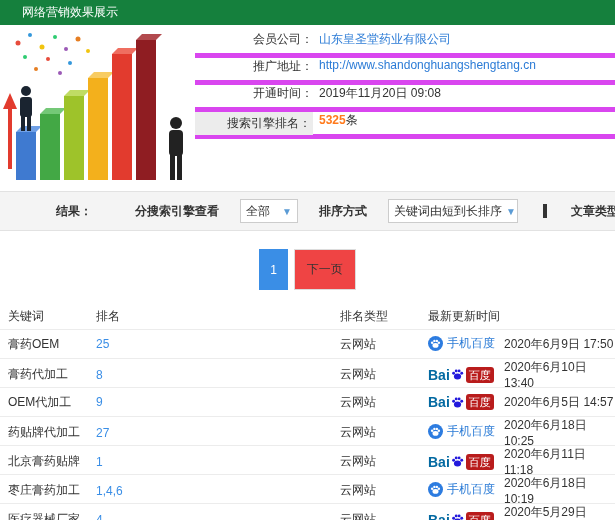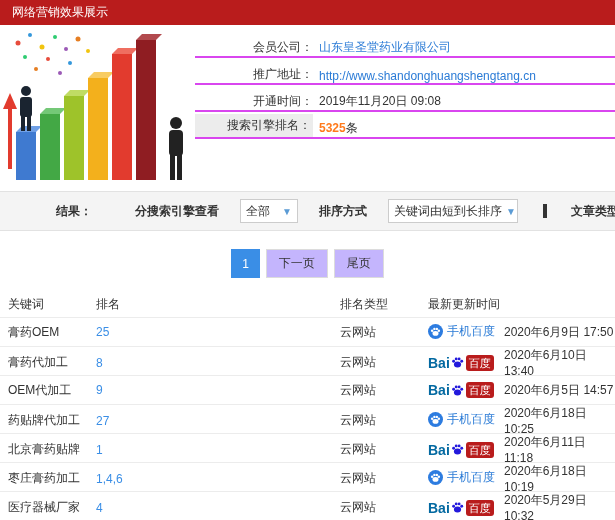--- a/index.html
+++ b/index.html
@@ -8,35 +8,35 @@
     font-family: "Liberation Sans", "DejaVu Sans", sans-serif;
     font-size: 12px;
     color: #333;
     background: #fff;
     overflow: hidden;
     position: relative;
   }
   
   .titlebar {
     height: 25px;
-    background: #b91c1c;
+    background: #15803d;
     color: #fff;
     line-height: 25px;
-    padding-left: 12px;
+    padding-left: 22px;
     font-size: 12px;
   }
   
   .top-section { display: flex; }
   .illustration { width: 195px; height: 160px; flex: 0 0 195px; }
   .info { flex: 1; padding-top: 6px; }
   .info-row {
     display: flex;
-    align-items: flex-end;
+    align-items: flex-start;
     height: 27px;
-    border-bottom: 2px solid #d946ef;
+    border-bottom: 5px solid #d946ef;
   }
   .info-label { width: 118px; text-align: right; color: #333; }
   .info-label.boxed { background: #ececec; border-radius: 0; padding: 3px 2px; width: 118px; }
   .info-value { margin-left: 6px; }
   .link { color: #2b7bd6; text-decoration: none; cursor: pointer; }
   .highlight-num { color: #ff7a1c; font-weight: bold; }
   
   .filter-bar {
     margin-top: 6px;
     height: 40px;
@@ -63,23 +63,23 @@
     cursor: pointer;
   }
   .select .caret { color: #5b9bd5; font-size: 10px; margin-left: 4px; }
   .select.narrow { width: 58px; }
   .select.wide { width: 130px; }
   .vdivider { display: inline-block; width: 4px; height: 14px; background: #333; margin: 0 3px 0 4px; }
   
   .pagination { display: flex; justify-content: center; gap: 6px; margin-top: 18px; }
   .page-btn {
     border: 1px solid #dcdcdc;
-    background: #c4b5fd;
+    background: #ef4444;
     color: #333;
-    padding: 5px 12px;
+    padding: 11px 12px;
     cursor: pointer;
     font-size: 12px;
   }
   .page-btn.current {
     background: #3a8ee6;
     border-color: #3a8ee6;
     color: #fff;
     padding: 5px 10px;
   }
   
@@ -201,21 +201,20 @@
       <span>全部</span>
       <span class="caret">▼</span>
     </div>
 
   </div>
 </div>
 
 <div class="pagination">
   <button class="page-btn current">1</button>
   <button class="page-btn">下一页</button>
-  <button class="page-btn">尾页</button>
 </div>
 
 <div class="table">
   <div class="tbl-header">
     <span>关键词</span>
     <span>排名</span>
     <span>排名类型</span>
     <span>最新更新时间</span>
   </div>
   <div>

